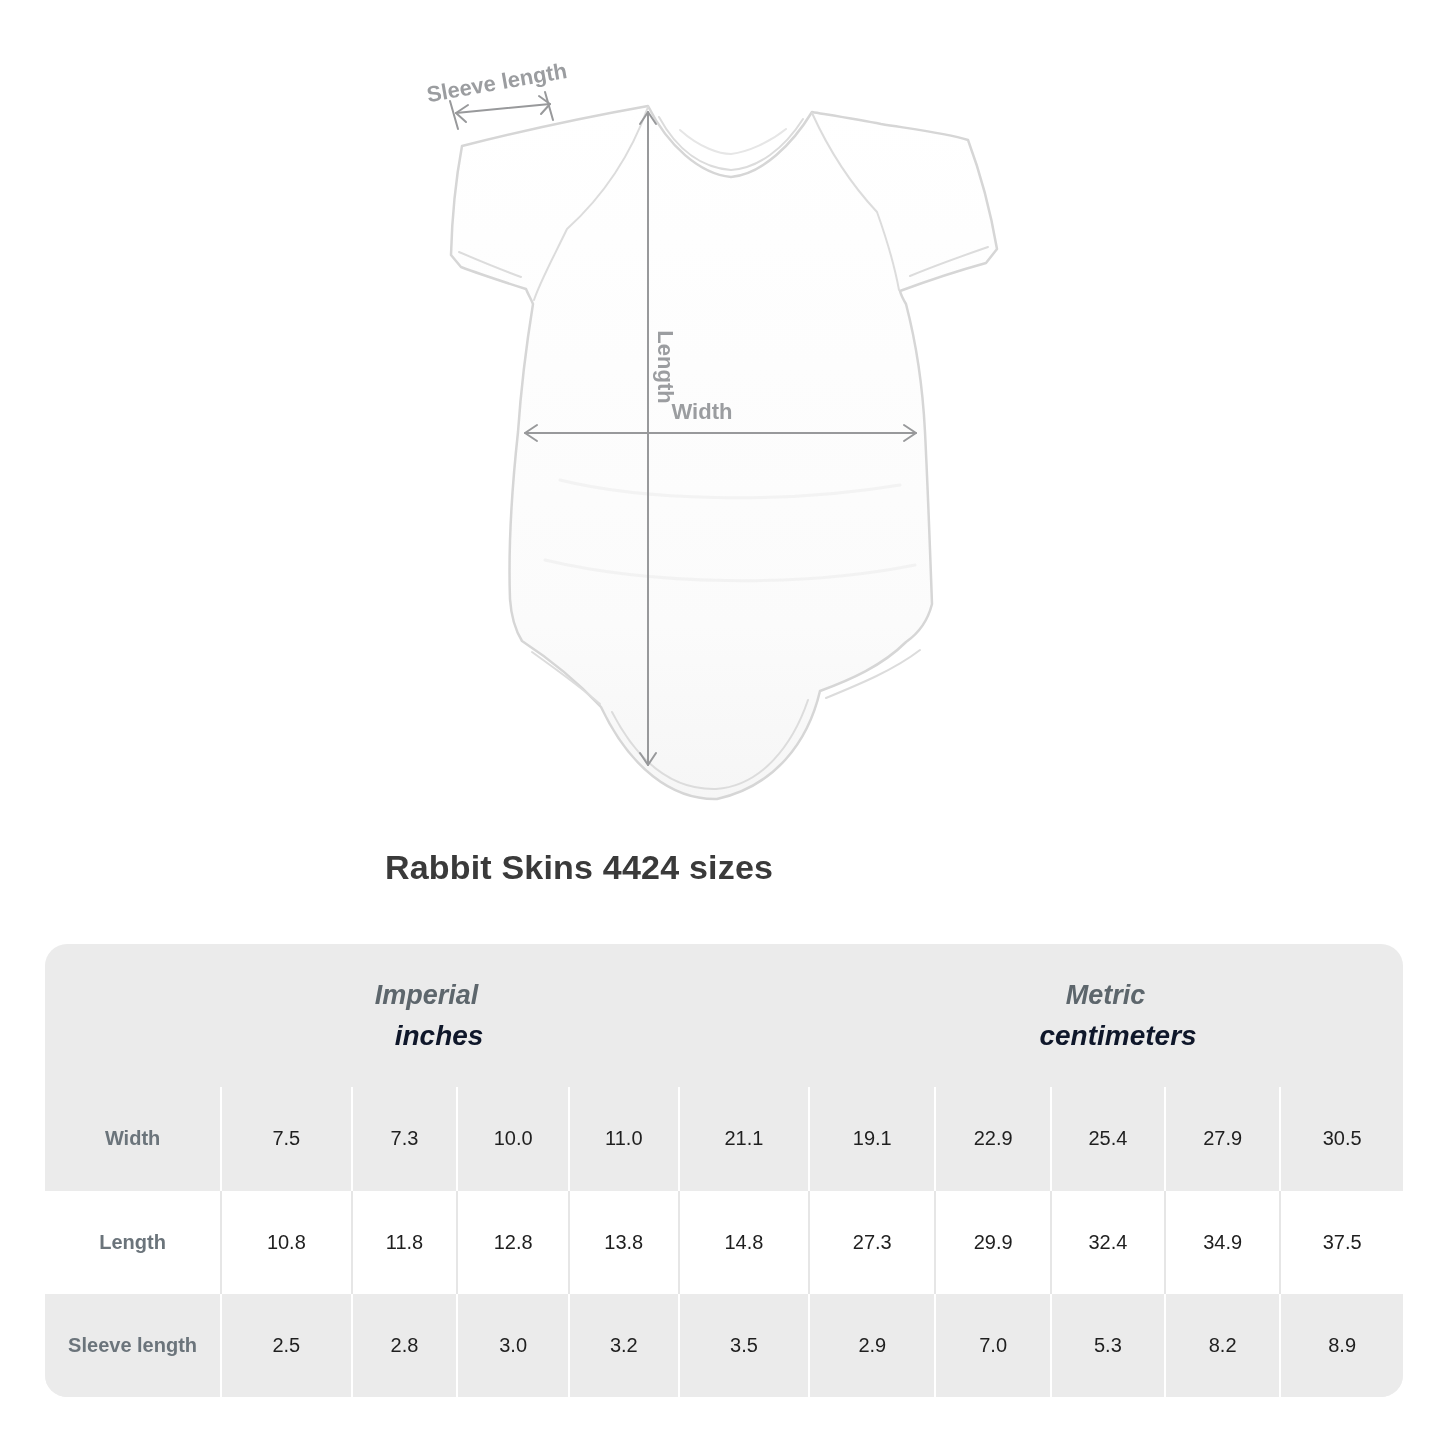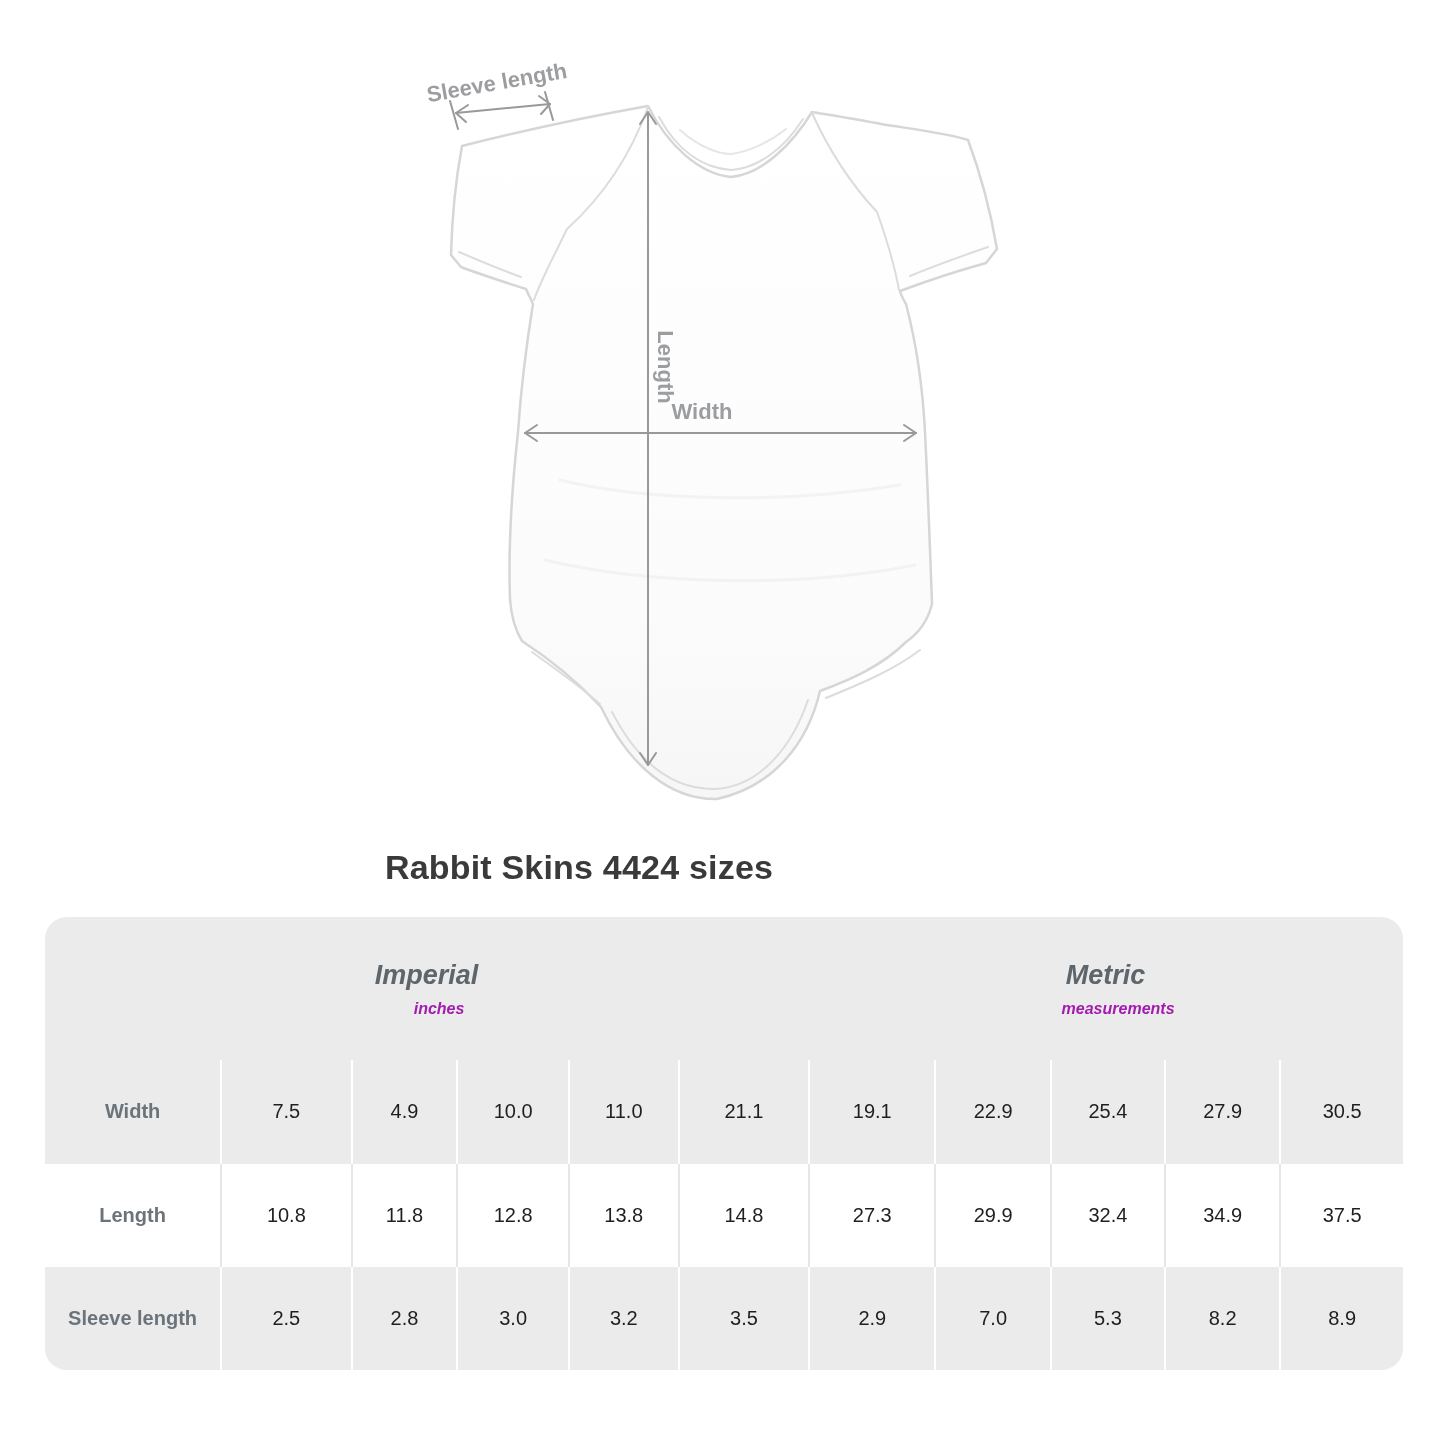--- a/index.html
+++ b/index.html
@@ -17,33 +17,33 @@
   .heading { position: absolute; left: 0; top: 848px; width: 1158px; text-align: center; }
   .heading h1 {
     margin: 0; font-size: 34px; font-weight: bold; color: #3a3a3a; letter-spacing: 0.2px;
   }
   .heading .subtitle {
     margin: 10px 0 0 0; font-size: 21px; font-style: italic; color: #666a6d;
   }
 
   
   .size-table-wrap {
-    position: absolute; left: 45px; top: 917px; width: 1358px; height: 453px;
+    position: absolute; left: 45px; top: 944px; width: 1358px; height: 453px;
     background: #ebebeb; border-radius: 22px; overflow: hidden;
   }
   table.size-table {
     width: 100%; height: 100%; border-collapse: separate; border-spacing: 0;
     table-layout: fixed;
   }
   .size-table td, .size-table th { text-align: center; vertical-align: middle; padding: 0; }
 
   tr.band-row { height: 118px; }
   tr.band-row th { background: transparent; }
   .unit-label { font-size: 27px; font-weight: bold; font-style: italic; color: #5d666c; }
-  .unit-sub   { font-size: 16px; font-style: italic; color: #a21caf; margin-top: 9px; padding-left: 25px; }
+  .unit-sub   { font-size: 28px; font-style: italic; color: #0f172a; margin-top: 9px; padding-left: 25px; }
 
   tr.head-row { height: 80px; }
   tr.head-row th {
     background: #ffffff; font-size: 19px; font-weight: bold; color: #6b747b;
     white-space: pre-line; line-height: 1.25;
   }
   tr.head-row th + th { border-left: 2px solid #e6e6e6; }
 
   tr.data-row { height: 85px; }
   tr.data-row td { font-size: 20px; color: #1f1f1f; }
@@ -159,27 +159,27 @@
           <col style="width:9.1%">
       </colgroup>
       <tbody>
           <tr class="band-row">
         <th colspan="6">
           <div class="unit-label">Imperial</div>
           <div class="unit-sub">inches</div>
         </th>
         <th colspan="5">
           <div class="unit-label">Metric</div>
-          <div class="unit-sub">measurements</div>
+          <div class="unit-sub">centimeters</div>
         </th>
       </tr>
       <tr class="data-row row-gray">
         <td class="row-label">Width</td>
         <td>7.5</td>
-        <td>4.9</td>
+        <td>7.3</td>
         <td>10.0</td>
         <td>11.0</td>
         <td>21.1</td>
         <td>19.1</td>
         <td>22.9</td>
         <td>25.4</td>
         <td>27.9</td>
         <td>30.5</td>
       </tr>
       <tr class="data-row row-white">

